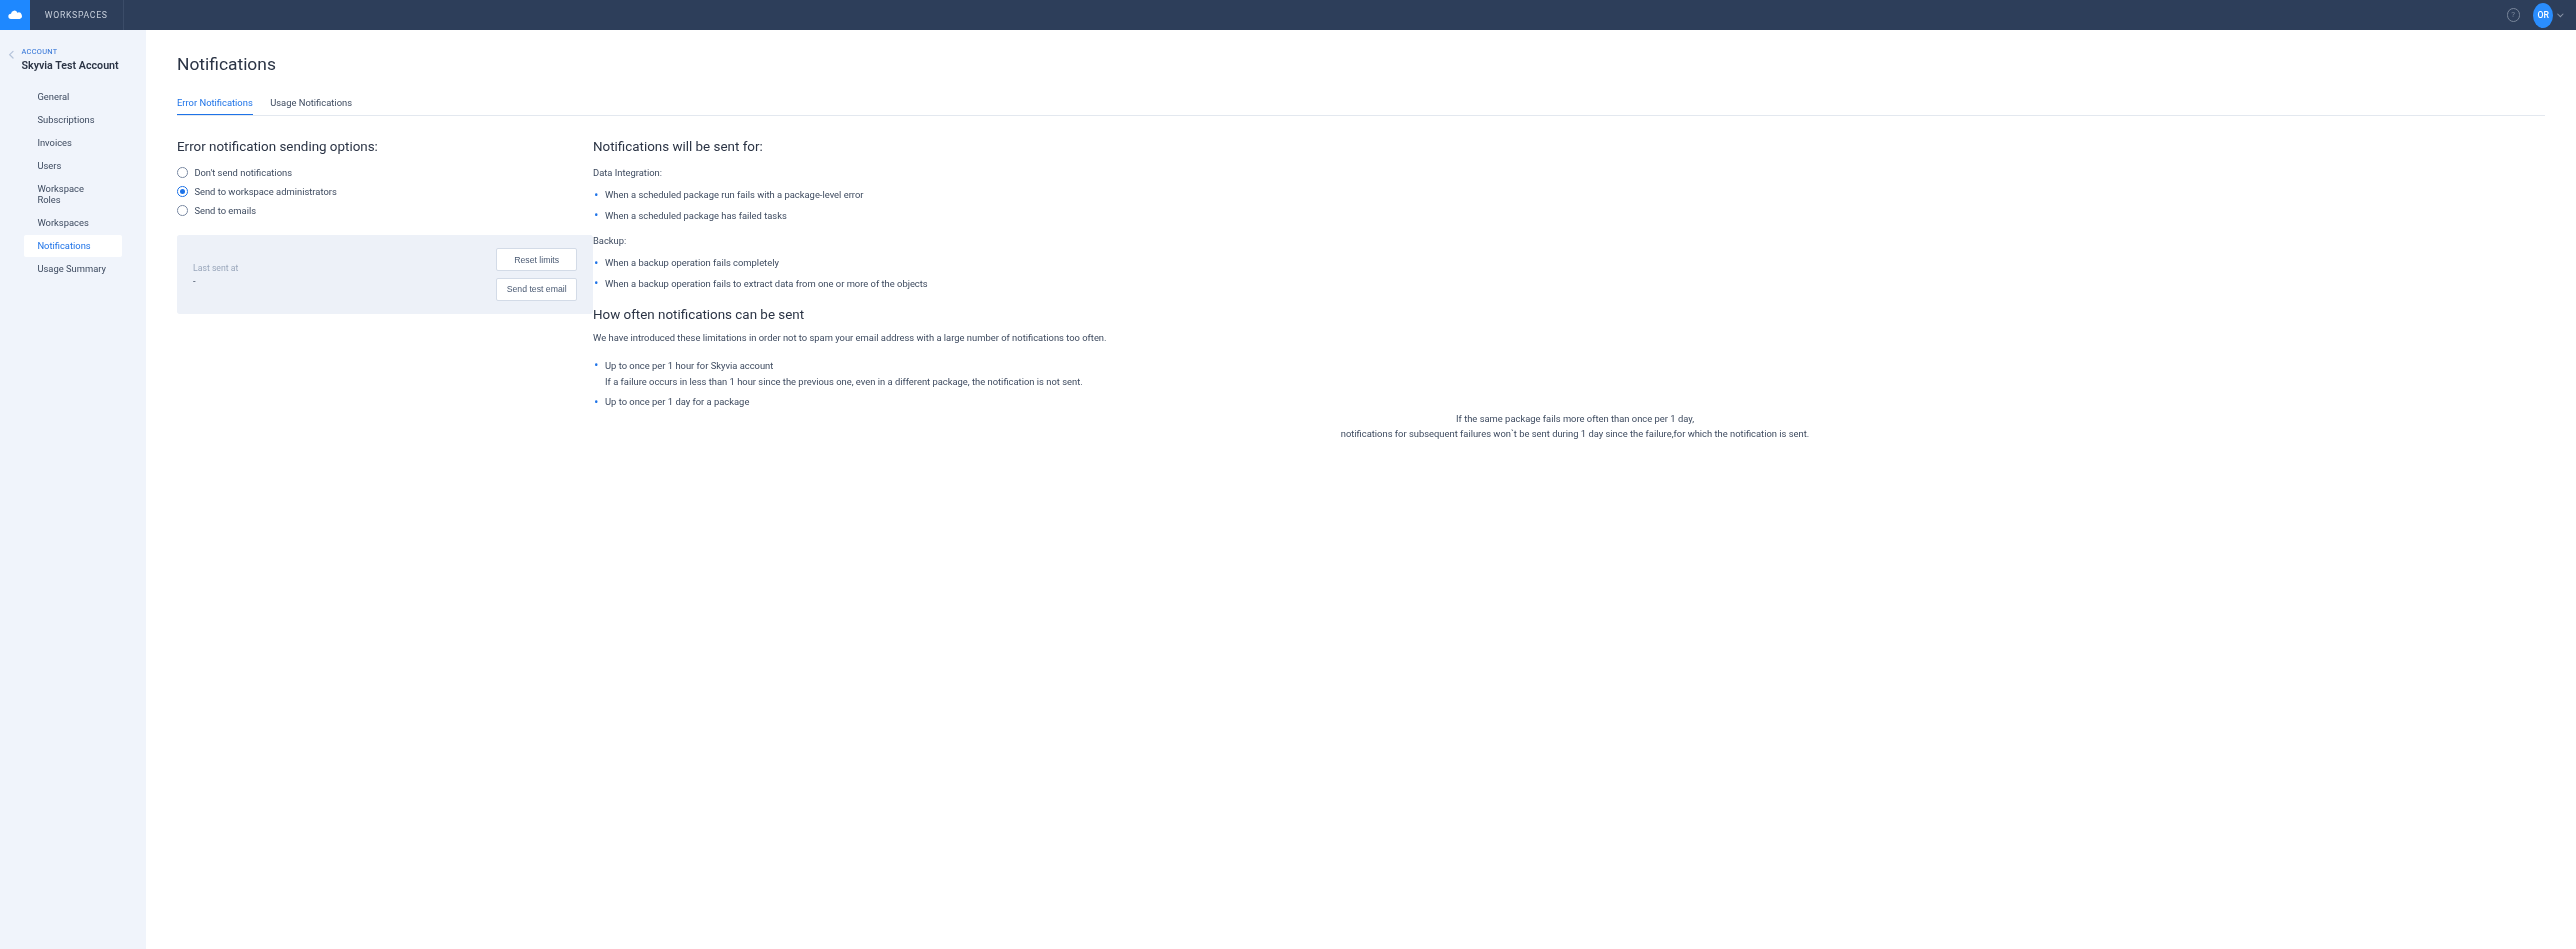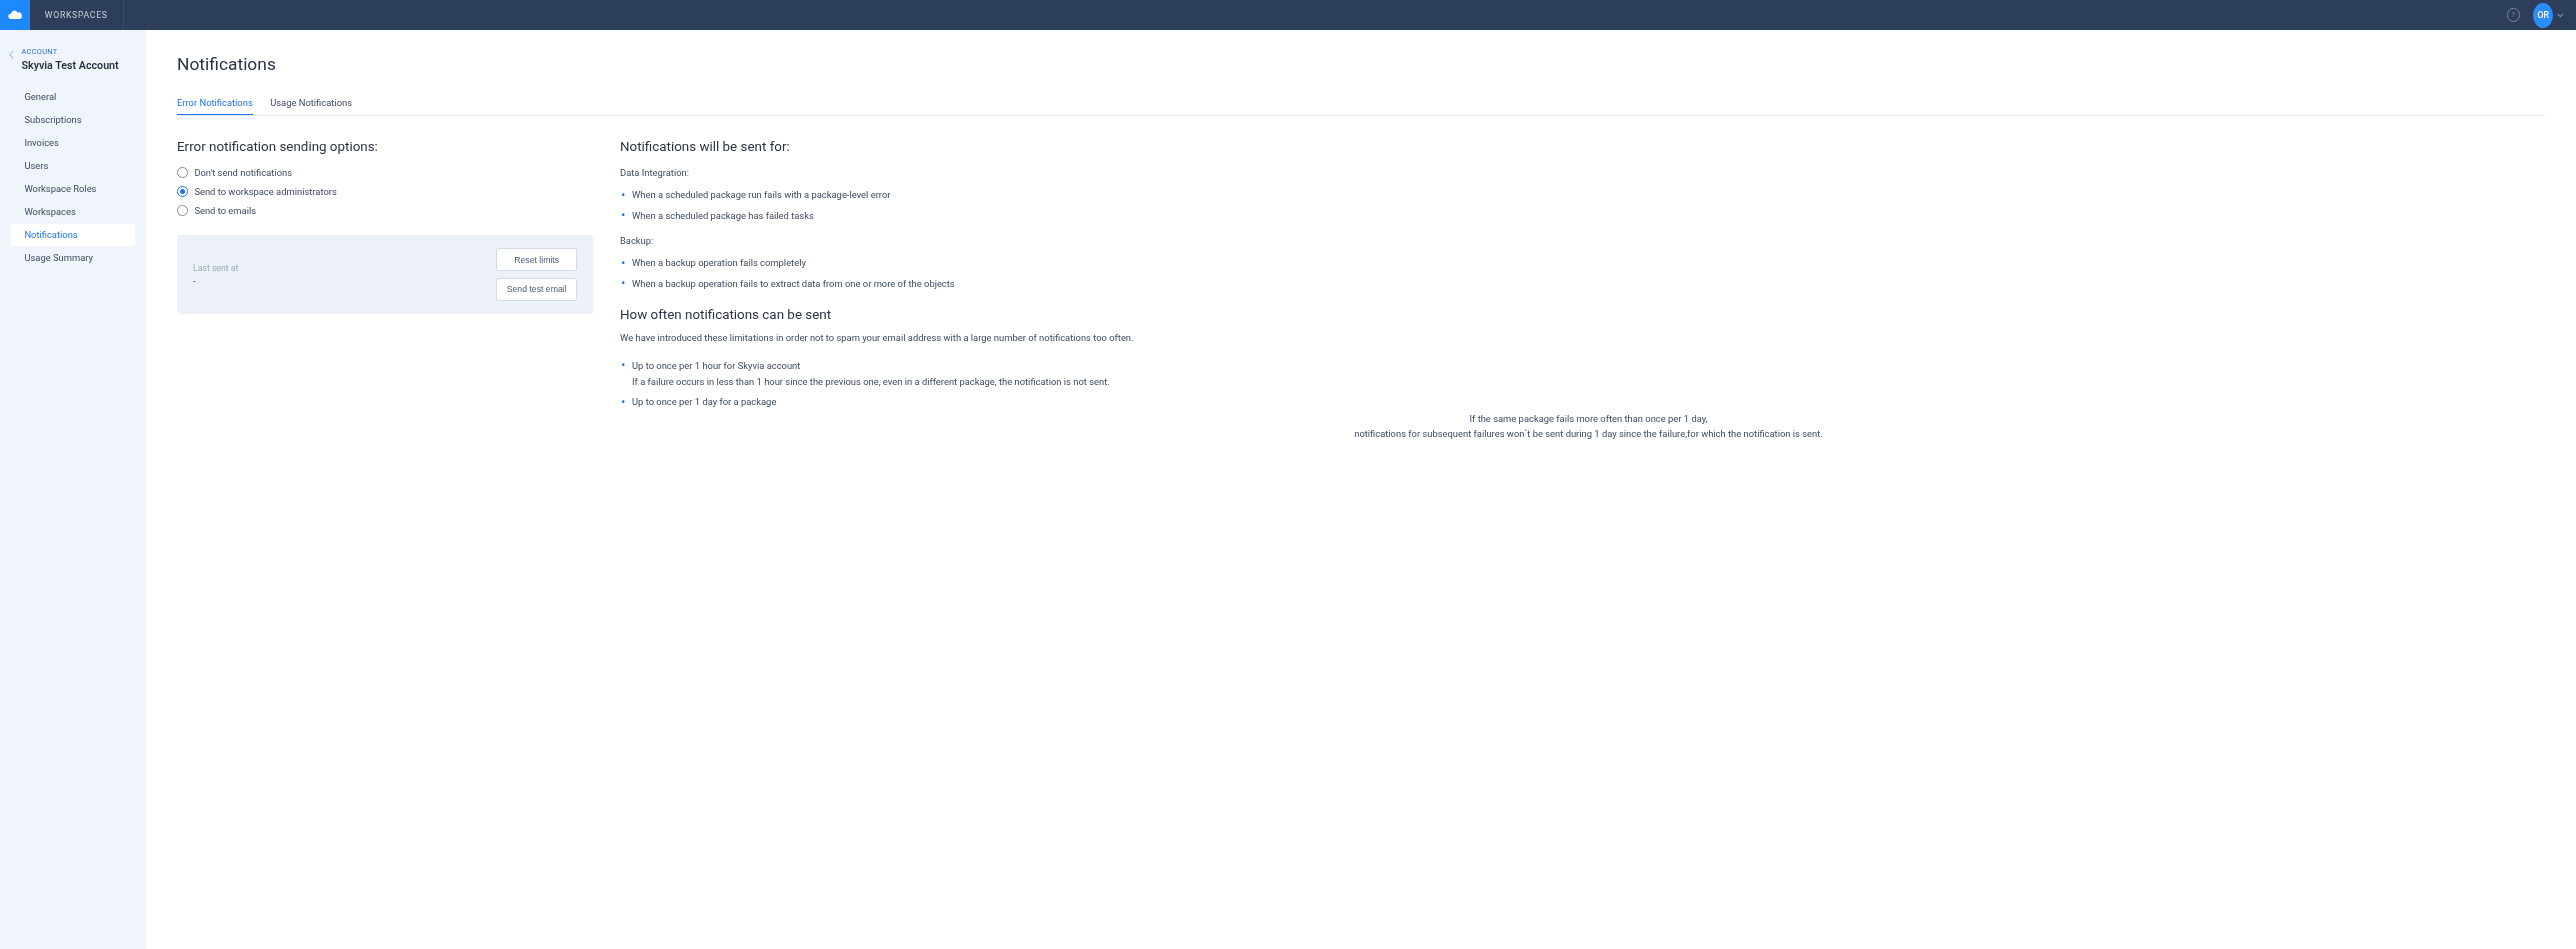--- a/index.html
+++ b/index.html
@@ -19,32 +19,32 @@
 
     
     .container { display: flex; min-height: calc(100vh - 30px); }
     .sidebar { width: 146px; background: #f0f4fb; padding-top: 17.4px; }
     .sidebar-head { padding: 0 9.4px 0 21.5px; position: relative; margin-bottom: 13.4px; }
     .sidebar-back { position: absolute; left: 6.7px; top: 2.7px; color: #b4c3da; cursor: pointer; }
     .sidebar-back svg { width: 9.4px; height: 9.4px; }
     .sidebar-eyebrow { font-size: 7.4px; letter-spacing: 0.3px; color: #2a6fd6; text-transform: uppercase; }
     .sidebar-title { font-size: 10.7px; font-weight: 600; color: #2b3445; margin-top: 2.7px; }
 
-    .nav { display: flex; flex-direction: column; padding: 0 11px; }
+    .nav { display: flex; flex-direction: column; padding: 0 24px; }
     .nav-item { display: block; padding: 5.4px 13.4px; color: #3d4a5f; font-size: 9.4px; cursor: pointer; border-radius: 2px; margin-bottom: 1.3px; }
     .nav-item.active { background: #fff; color: #1e73e8; }
 
     .main { flex: 1; padding: 24px 31px; }
     .page-title { font-size: 17.4px; font-weight: 400; color: #2b3445; margin-bottom: 16px; }
 
     .tabs { display: flex; border-bottom: 0.7px solid #e3e8ef; margin-bottom: 23px; }
     .tab { padding: 6.7px 0; margin-right: 17.4px; font-size: 9.4px; color: #3d4a5f; cursor: pointer; }
     .tab.active { color: #1e73e8; border-bottom: 1.3px solid #1e73e8; margin-bottom: -0.7px; }
 
-    .columns { display: flex; gap: 27px; }
+    .columns { display: flex; }
     .col-left { flex: 0 0 416px; max-width: 416px; }
     .col-right { flex: 1; }
 
     .section-h { font-size: 13.4px; font-weight: 400; color: #2b3445; margin-bottom: 13.4px; }
     .section-h2 { font-size: 13.4px; font-weight: 400; color: #2b3445; margin: 13.4px 0 9.4px 0; }
 
     .radio-group { display: flex; flex-direction: column; gap: 8px; margin-bottom: 19px; }
     .radio-row { display: flex; align-items: center; gap: 6.7px; cursor: pointer; }
     .radio { width: 10.7px; height: 10.7px; border: 1px solid #7b8aa3; border-radius: 50%; display: inline-flex; align-items: center; justify-content: center; flex-shrink:0;}
     .radio.selected { border-color: #1e73e8; }

